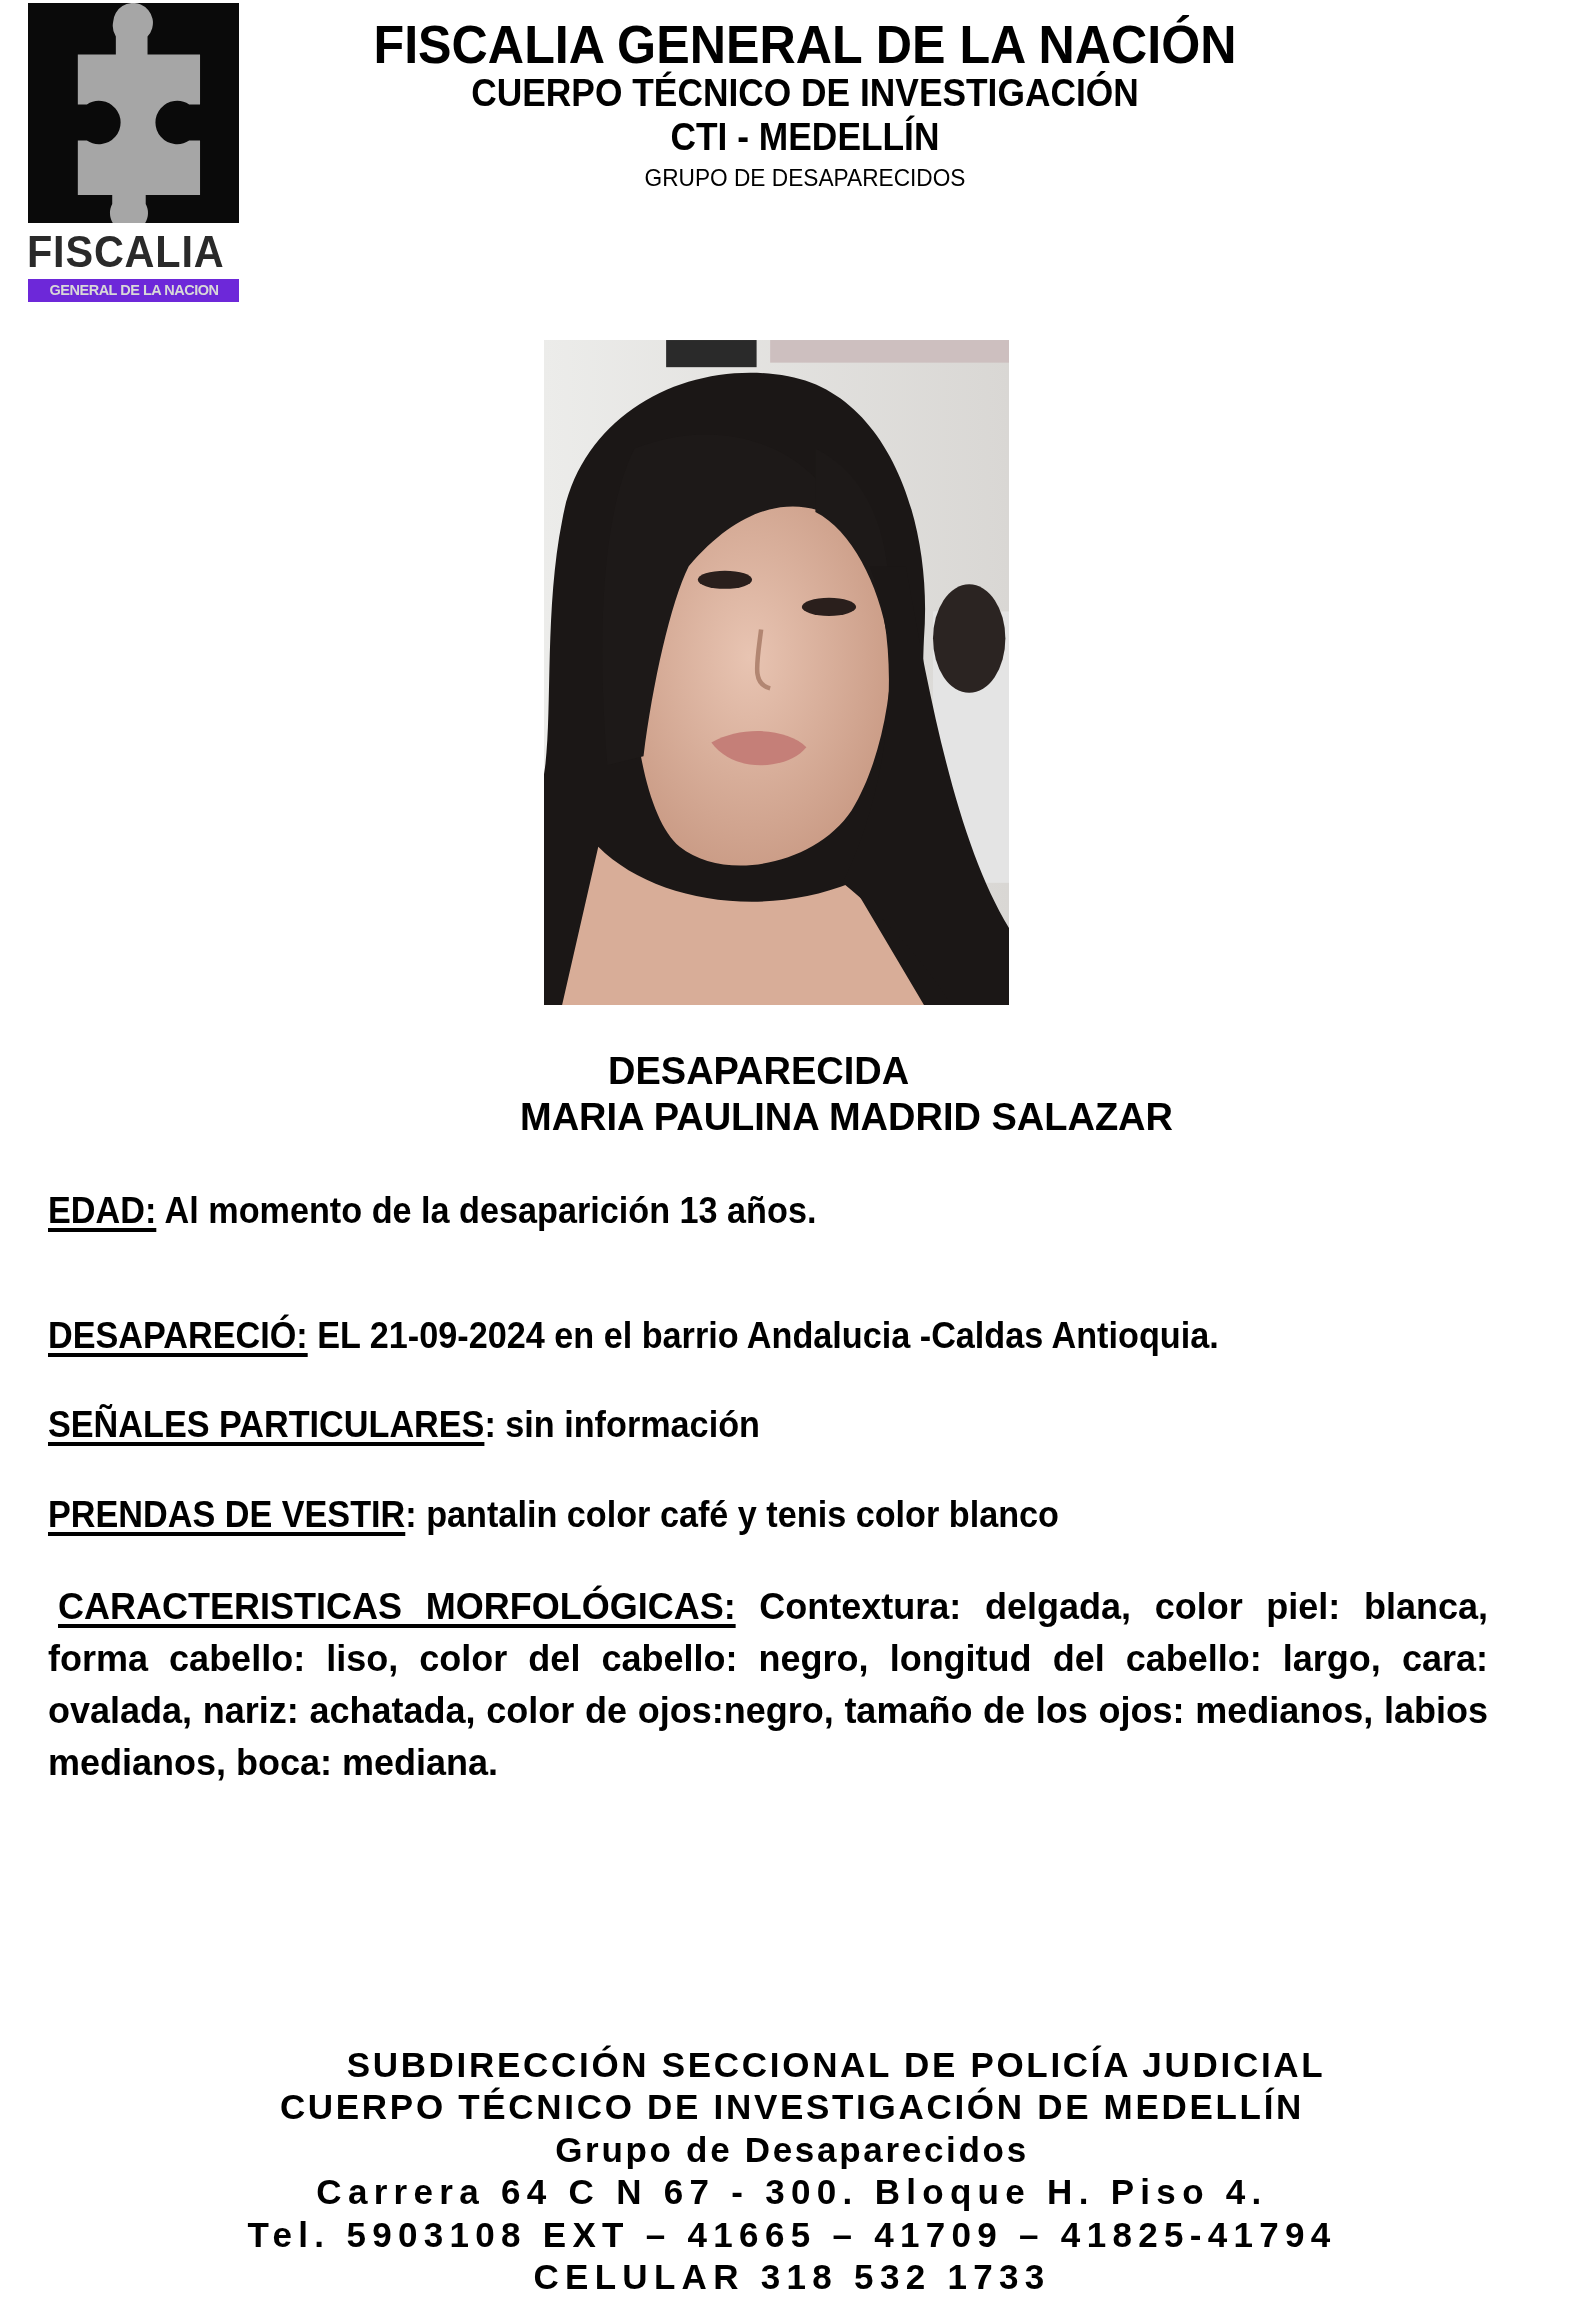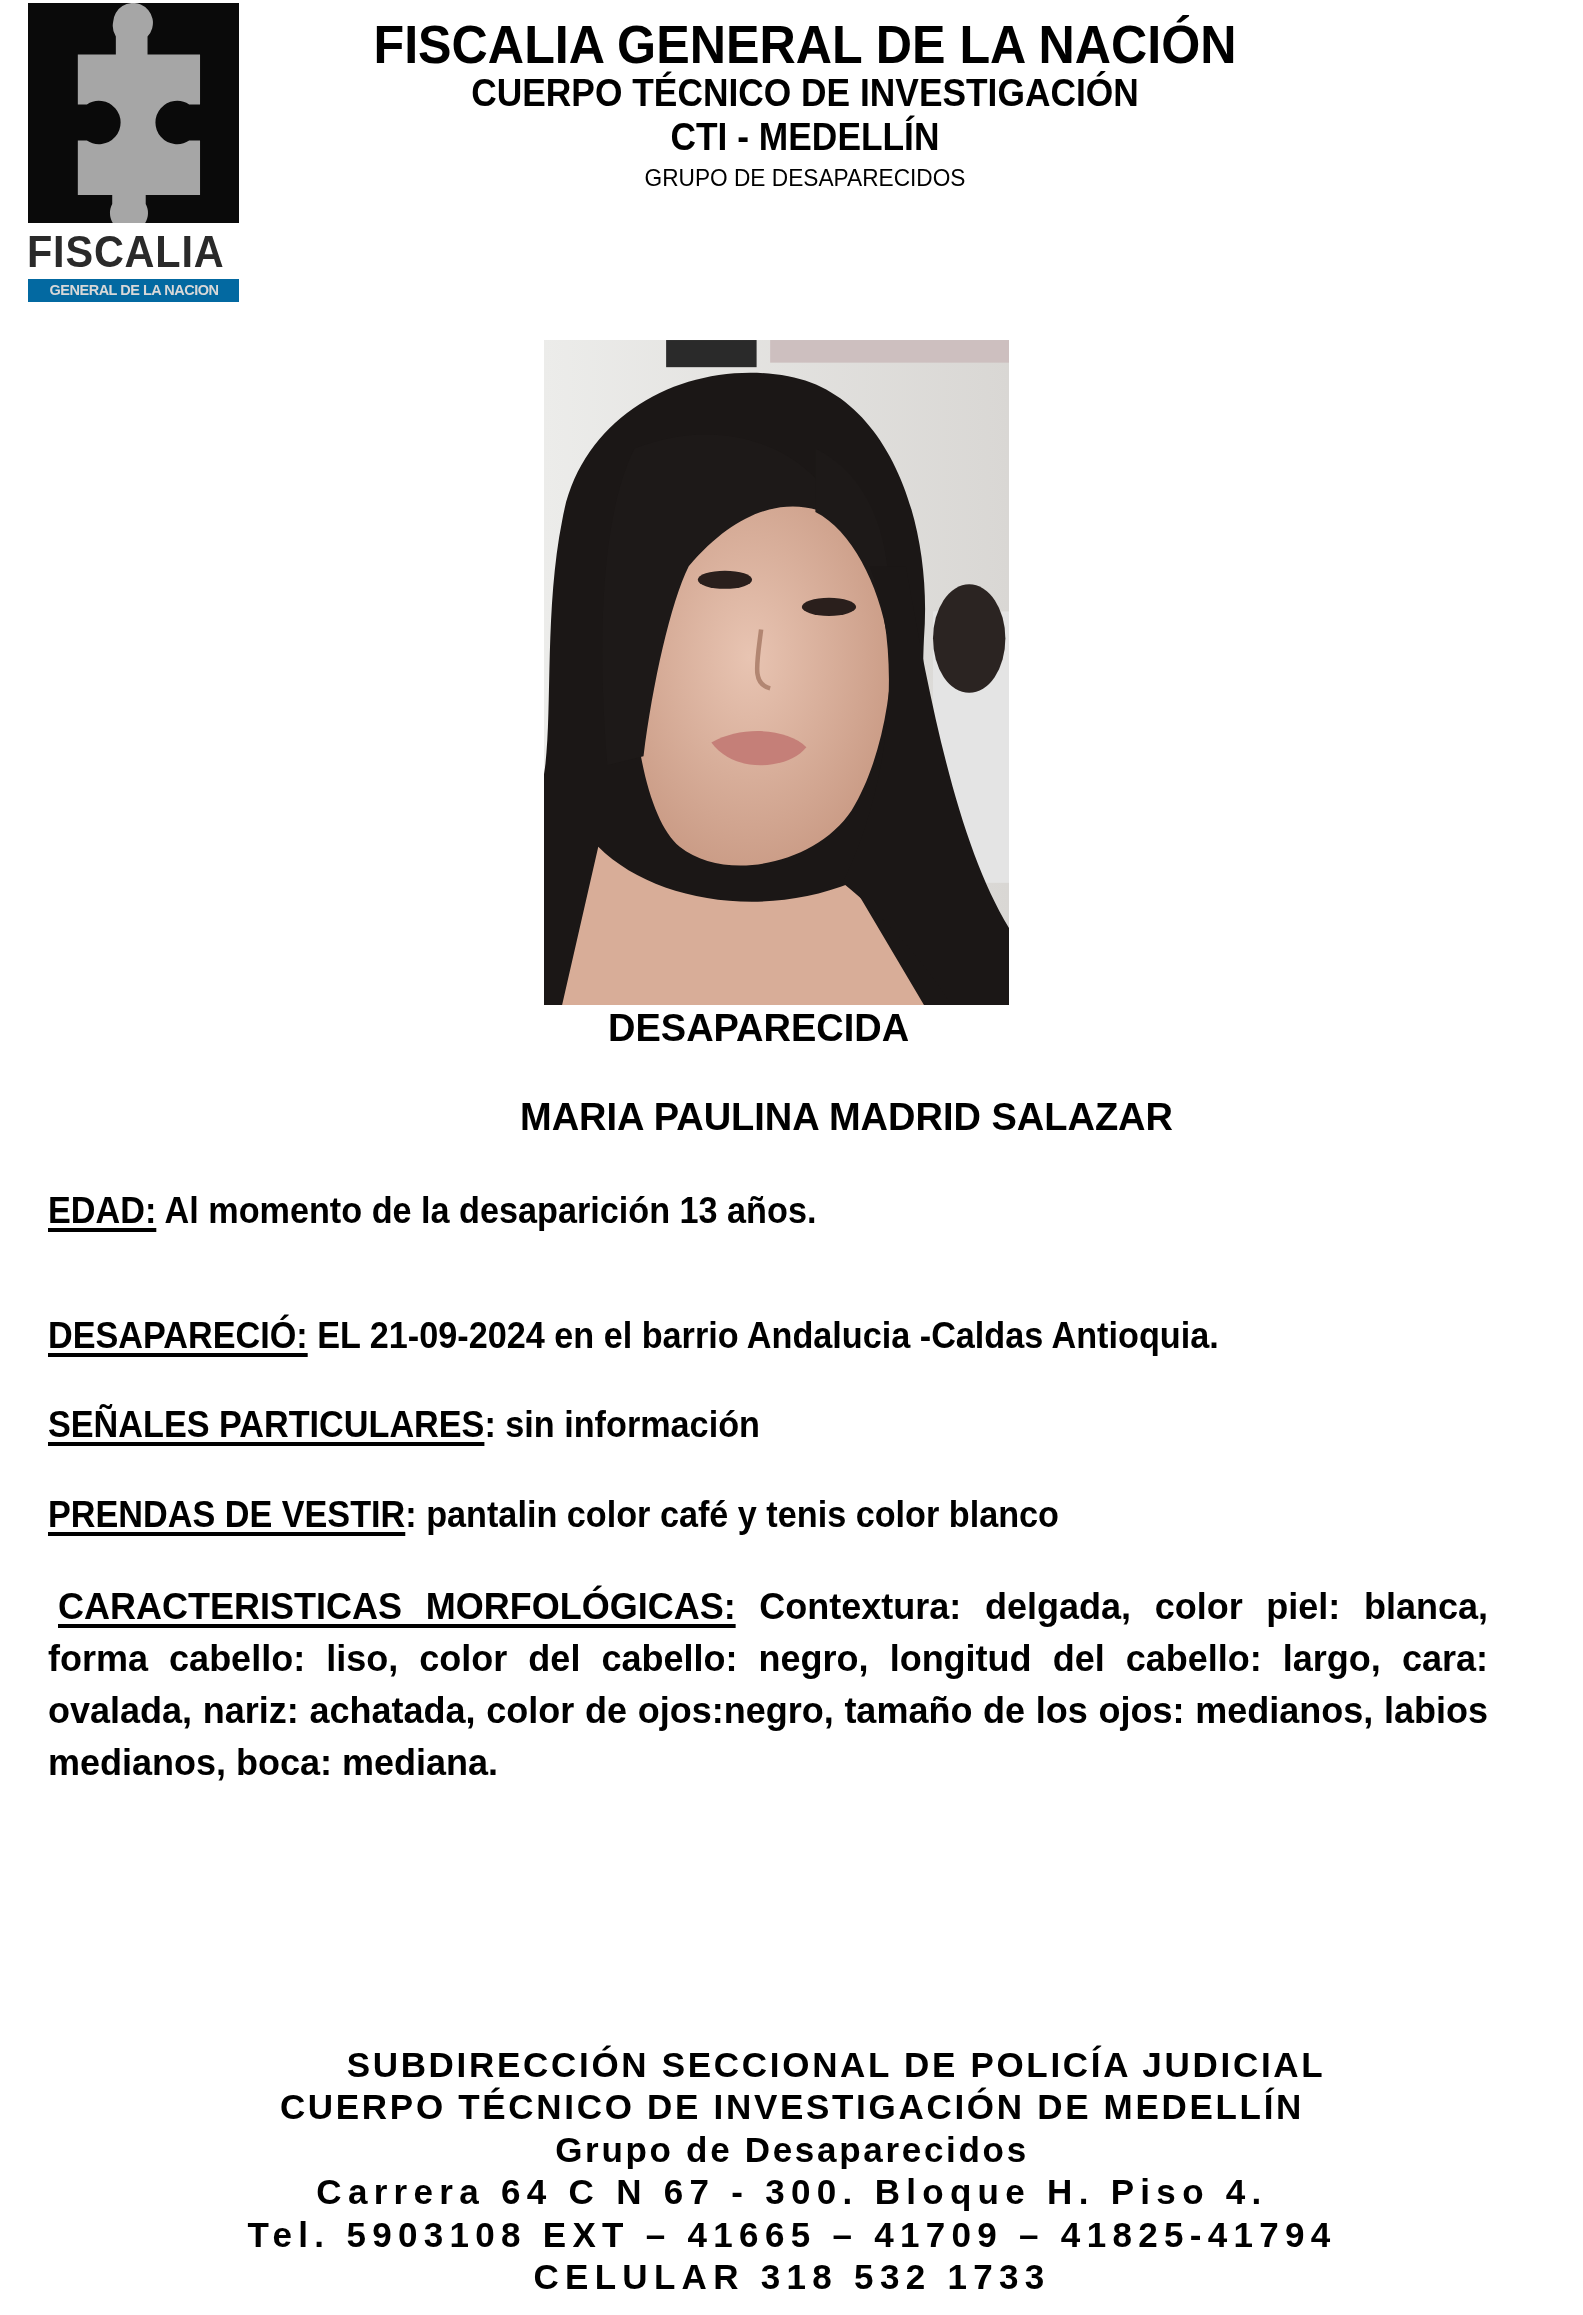--- a/index.html
+++ b/index.html
@@ -1,21 +1,21 @@
 <!DOCTYPE html>
 <html style="font-size:14.5px"><head>
 <meta charset="utf-8">
 <style>
   html, body { margin:0; padding:0; background:#ffffff; }
   body { width:1584px; height:2316px; position:relative; overflow:hidden; font-family:"Liberation Sans", sans-serif; color:#000; }
   .abs { position:absolute; }
   .logo { left:2.7px; top:2.7px; width:213px; height:301px; background:#fff;margin-left:24px; }
   .logo-black { position:absolute; left:1.8px; top:0; width:211px; height:220px; background:#0a0a0a; }
   .logo-word { position:absolute; left:0; top:224px; width:213px; text-align:center; font-size:45px; font-weight:bold; color:#2a2a2a; letter-spacing:0.9px; line-height:49px; transform:scaleX(0.92); transform-origin:left; }
-  .logo-bar { position:absolute; left:1.8px; top:276px; width:211px; height:23.5px; background:#0369a1; color:#d8d8d8; font-size:14.5px; font-weight:bold; line-height:23.5px; text-align:center; letter-spacing:-0.5px; }
+  .logo-bar { position:absolute; left:1.8px; top:276px; width:211px; height:23.5px; background:#6d28d9; color:#d8d8d8; font-size:14.5px; font-weight:bold; line-height:23.5px; text-align:center; letter-spacing:-0.5px; }
   .hdr { left:217px; width:1176px; text-align:center; font-weight:bold; white-space:nowrap; }
   .hdr1 { top:12.7px; font-size:54px; line-height:62px; transform:scaleX(0.93); }
   .hdr2 { top:72px; font-size:38px; line-height:43px; transform:scaleX(0.93); }
   .hdr3 { top:116px; font-size:38px; line-height:43px; transform:scaleX(0.93); }
   .hdr4 { top:163px; font-size:24.4px; line-height:29px; font-weight:normal; transform:scaleX(0.93); }
   .photo { left:544px; top:340px; width:465px; height:665px; overflow:hidden; background:#e6e6e4; }
   .center-title { font-weight:bold; font-size:38px; line-height:45px; white-space:nowrap; }
   .field { left:48px; width:1440px; font-size:36px; font-weight:bold; line-height:52px; white-space:nowrap; transform:scaleX(0.95); transform-origin:left; }
   .field u { text-decoration-thickness:3.6px; text-underline-offset:5.4px; }
   .morph { left:48px; top:1581px; width:1440px; font-size:36px; font-weight:bold; line-height:52px; text-align:justify; }
@@ -72,21 +72,21 @@
     <ellipse cx="315" cy="295" rx="30" ry="10" fill="#2a1f1c"></ellipse>
 
     <path d="M240 320 C235 360 230 380 250 385" stroke="#b28672" stroke-width="5" fill="none"></path>
 
     <path d="M185 445 C220 425 270 430 290 450 C270 475 210 480 185 445 Z" fill="#c57f78"></path>
 
     <path d="M360 250 C400 350 380 500 330 600 C380 640 430 700 450 735 L514 735 L514 650 C460 560 430 420 400 250 Z" fill="#1b1716"></path>
   </svg>
 </div>
 
-<div class="abs center-title" style="left:608px; top:1006px;">DESAPARECIDA</div>
+<div class="abs center-title" style="left:608px; top:1049px;">DESAPARECIDA</div>
 <div class="abs center-title" style="left:520px; top:1095px;">MARIA PAULINA MADRID SALAZAR</div>
 
 <div class="abs field" style="top:1185px;">
   <u>EDAD:</u><span> Al momento de la desaparición 13 años.</span>
 </div>
 <div class="abs field" style="top:1310px;">
   <u>DESAPARECIÓ:</u><span> EL 21-09-2024 en el barrio Andalucia -Caldas Antioquia.</span>
 </div>
 <div class="abs field" style="top:1399px;">
   <u>SEÑALES PARTICULARES</u><span>: sin información</span>

